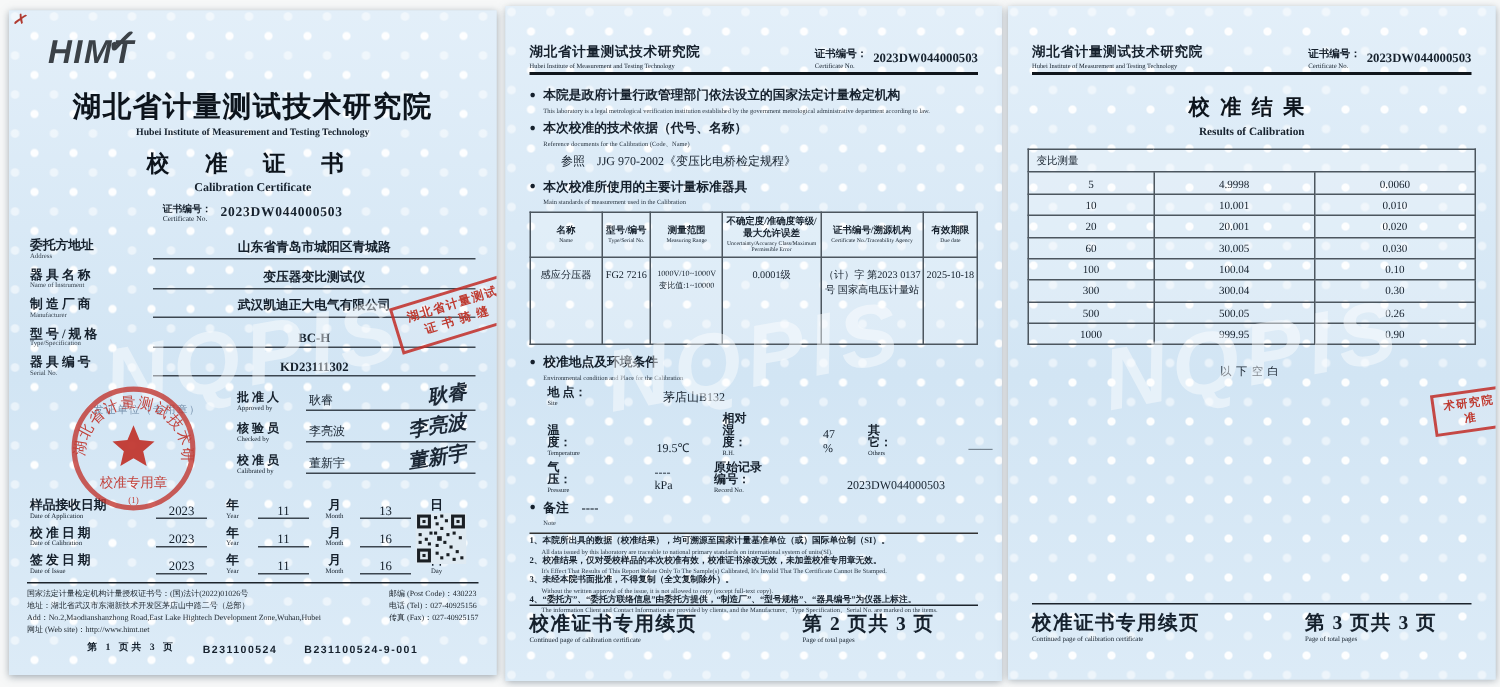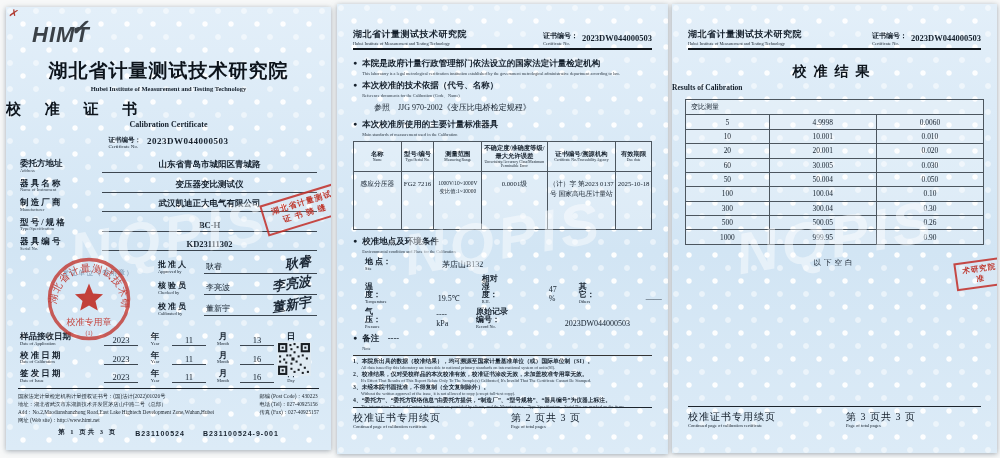--- a/index.html
+++ b/index.html
@@ -21,21 +21,21 @@
   .wm{position:absolute;left:50%;top:52%;transform:translate(-50%,-50%) rotate(-10deg);
       font-family:"Liberation Sans",sans-serif;font-style:italic;font-weight:900;
       font-size:58px;color:rgba(255,255,255,.45);letter-spacing:4px;pointer-events:none;}
   
   .pen-mark{position:absolute;left:3px;top:0;color:#b03a30;font-size:11px;transform:rotate(18deg);}
   .logo{position:relative;margin:15px 0 0 26px;font-family:"Liberation Sans",sans-serif;
         font-style:italic;font-weight:900;font-size:22px;letter-spacing:1px;color:#3b4147;width:90px;}
   .logo .check{position:absolute;left:38px;top:-7px;font-size:22px;font-weight:900;color:#3b4147;}
   .t1{text-align:center;font-weight:900;font-size:19px;letter-spacing:1px;margin-top:10px;color:#0d141c;}
   .t1en{text-align:center;font-size:6.5px;font-weight:700;margin-top:1px;}
-  .t2{text-align:left;font-weight:900;font-size:15px;letter-spacing:10px;margin-top:8px;color:#0d141c;}
+  .t2{text-align:center;font-weight:900;font-size:15px;letter-spacing:10px;margin-top:8px;color:#0d141c;}
   .t2en{text-align:center;font-size:8px;font-weight:800;margin-top:1px;}
   .certno{display:flex;justify-content:center;align-items:flex-start;gap:6px;margin-top:7px;}
   .cn-label{font-size:6.5px;font-weight:700;line-height:1.25;text-align:left;}
   .cn-label i{display:block;font-style:normal;font-size:5px;font-weight:400;}
   .cn-val{font-size:9px;font-weight:600;letter-spacing:.5px;}
   .fields{margin:9px 14px 0 14px;}
   .frow{display:flex;align-items:flex-end;margin-bottom:5.5px;}
   .flabel{width:82px;line-height:1;}
   .flabel b{display:block;font-size:8.5px;font-weight:800;}
   .flabel i{display:block;font-style:normal;font-size:4.5px;color:#36424e;margin-top:1px;}
@@ -78,21 +78,21 @@
   .hd-l b{display:block;font-size:9px;font-weight:900;letter-spacing:.5px;}
   .hd-l i{display:block;font-style:normal;font-size:4.3px;}
   .hd-r{display:flex;gap:4px;align-items:flex-start;}
   .hd-r .lbl{line-height:1.2;}
   .hd-r .lbl b{display:block;font-size:7px;font-weight:700;}
   .hd-r .lbl i{display:block;font-style:normal;font-size:4.5px;}
   .hd-r .val{font-size:8.5px;font-weight:600;padding-top:1px;}
   .pgfoot{position:absolute;left:16px;right:16px;bottom:24px;border-top:1.5px solid #1c242c;
           padding-top:4px;display:flex;gap:70px;}
   .pgfoot .stack{line-height:1.25;}
-  .pgfoot .stack b{display:block;font-size:10px;font-weight:400;letter-spacing:1px;}
+  .pgfoot .stack b{display:block;font-size:13px;font-weight:700;letter-spacing:1px;}
   .pgfoot .stack i{display:block;font-style:normal;font-size:4.6px;}
   
   .bullets{margin:8px 16px 0 16px;}
   .bullet{display:flex;gap:5px;margin-bottom:4px;}
   .dot{font-size:7px;line-height:1.5;}
   .btxt b{display:block;font-size:8.5px;font-weight:800;}
   .btxt i{display:block;font-style:normal;font-size:4.3px;color:#2c3844;margin-top:1px;}
   .ref{margin:1px 0 6px 21px;font-size:8px;}
   .std-table{width:100%;border-collapse:collapse;table-layout:fixed;margin-top:2px;}
   .std-table th,.std-table td{border:1px solid #4c565f;text-align:center;vertical-align:middle;
@@ -105,21 +105,21 @@
   .eitem{display:flex;align-items:flex-end;margin-right:22px;gap:48px;}
   .elabel{line-height:1;}
   .elabel b{display:block;font-size:8px;font-weight:800;}
   .elabel i{display:block;font-style:normal;font-size:4.3px;margin-top:1px;}
   .evalue{font-size:8px;margin-left:3px;padding-bottom:1px;}
   .notes{margin:3px 16px 0 16px;border-top:1px solid #333;padding-top:2px;line-height:1.3;}
   .note-ln b{display:block;font-size:5.8px;font-weight:700;}
   .note-ln i{display:block;font-style:normal;font-size:4.3px;margin-left:8px;color:#2c3844;}
   
   .r-title{text-align:center;margin-top:13px;font-size:14px;font-weight:900;letter-spacing:7px;color:#0d141c;}
-  .r-title-en{text-align:left;font-size:7.5px;font-weight:800;margin-top:2px;}
+  .r-title-en{text-align:center;font-size:7.5px;font-weight:800;margin-top:2px;}
   .res-table{width:92%;margin:7px auto 0;border-collapse:collapse;}
   .res-table th,.res-table td{border:1px solid #4c565f;font-size:7.4px;padding:2.2px 2px;
       text-align:center;background:rgba(255,255,255,.22);}
   .res-table th{font-weight:700;}
   .res-table .group td{text-align:left;padding-left:5px;font-size:7px;}
   .blank-note{text-align:center;font-size:7.5px;margin-top:13px;letter-spacing:3px;}
 </style>
 </head>
 <body>
 
@@ -577,25 +577,20 @@
             <td>20</td>
             <td>20.001</td>
             <td>0.020</td>
           </tr>
       <tr>
             <td>60</td>
             <td>30.005</td>
             <td>0.030</td>
           </tr>
       <tr>
-            <td>50</td>
-            <td>50.004</td>
-            <td>0.050</td>
-          </tr>
-      <tr>
             <td>100</td>
             <td>100.04</td>
             <td>0.10</td>
           </tr>
       <tr>
             <td>300</td>
             <td>300.04</td>
             <td>0.30</td>
           </tr>
       <tr>

